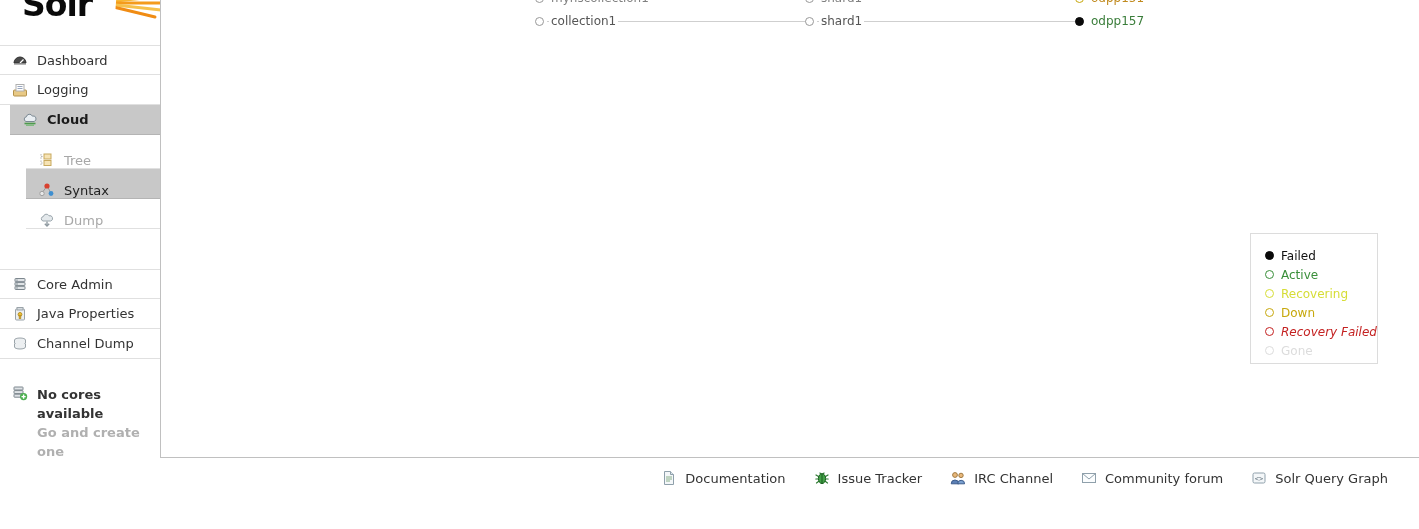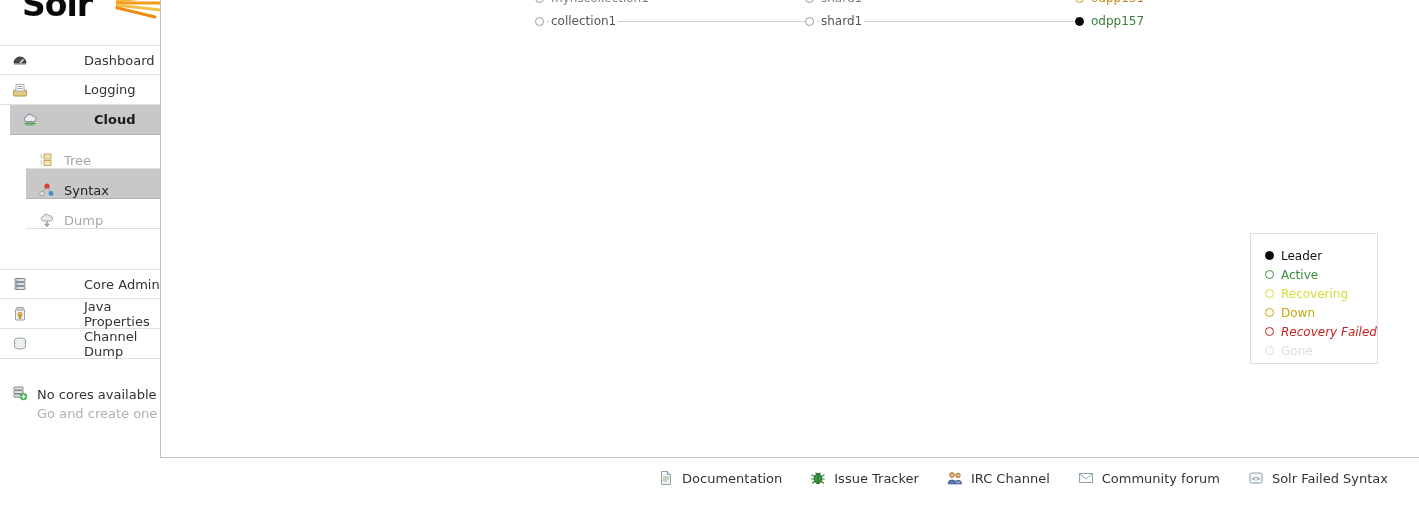--- a/index.html
+++ b/index.html
@@ -33,21 +33,20 @@
   .navgroup { position: absolute; left: 0; width: 160px; }
 
   .navitem {
     position: relative;
     display: flex; align-items: center;
     height: 30px;
     padding-left: 12px;
     border-bottom: 1px solid #e0e0e0;
     font-size: 13px; color: #333333;
     background: #ffffff;
-    gap: 47px;
   }
   .navitem .nlabel { margin-left: 9px; }
   .navitem.top { border-top: 1px solid #e0e0e0; }
   .navitem.selected {
     background: #c8c8c8;
     font-weight: bold; color: #1a1a1a;
     border-bottom: 1px solid #b4b4b4;
     margin-left: 10px; width: 150px;
   }
 
@@ -71,21 +70,21 @@
   .navicon { width: 16px; height: 16px; display: inline-block;
              position: relative; flex: 0 0 16px; }
 
   
   #cores-block {
     position: absolute; left: 0; top: 378px;
     width: 160px; height: 48px;
     display: flex; align-items: flex-start;
     padding-left: 12px; padding-top: 7px;
   }
-  #cores-block .ctext { margin-left: 9px; line-height: 19px; }
+  #cores-block .ctext { margin-left: 9px; line-height: 19px; font-weight: bold; }
   #cores-block .c1 { font-size: 13px; color: #333333; }
   #cores-block .c2 { font-size: 13px; color: #b0b0b0; }
 
   
   #content {
     position: absolute; left: 160px; top: 0;
     width: 1259px; height: 458px;
     border-left: 1px solid #c0c0c0;
     border-bottom: 1px solid #c0c0c0;
     background: #ffffff;
@@ -338,21 +337,21 @@
         <div class="gnode" style="left:914px;">
           <span class="dot filled"></span>
           <span class="nodelabel" style="color:#3a7d3a;">odpp157</span>
         </div>
       </div>
     </div>
 
     <div id="legend">
       <div class="legrow" style="color:#111111;">
         <span class="legdot filled"></span>
-        <span>Leader</span>
+        <span>Failed</span>
       </div>
       <div class="legrow" style="color:#3a8f3a;">
         <span class="legdot"></span>
         <span>Active</span>
       </div>
       <div class="legrow" style="color:#d6dd36;">
         <span class="legdot"></span>
         <span>Recovering</span>
       </div>
       <div class="legrow" style="color:#c7a80c;">
@@ -429,16 +428,16 @@
       <span class="ftext">Community forum</span>
     </a>
 
     <a class="flink">
       <span class="ficon">
         <svg width="16" height="16" viewBox="0 0 16 16">
           <rect x="2" y="3" width="12" height="10" rx="1.5" fill="#f4f7f9" stroke="#8fa0ab" stroke-width="1"></rect>
           <text x="8" y="11" font-size="7" fill="#5b6b76" text-anchor="middle" font-family="DejaVu Sans Mono, monospace">&lt;&gt;</text>
         </svg>
       </span>
-      <span class="ftext">Solr Failed Syntax</span>
+      <span class="ftext">Solr Query Graph</span>
     </a>
   </div>
 </div>
 
 </body></html>

